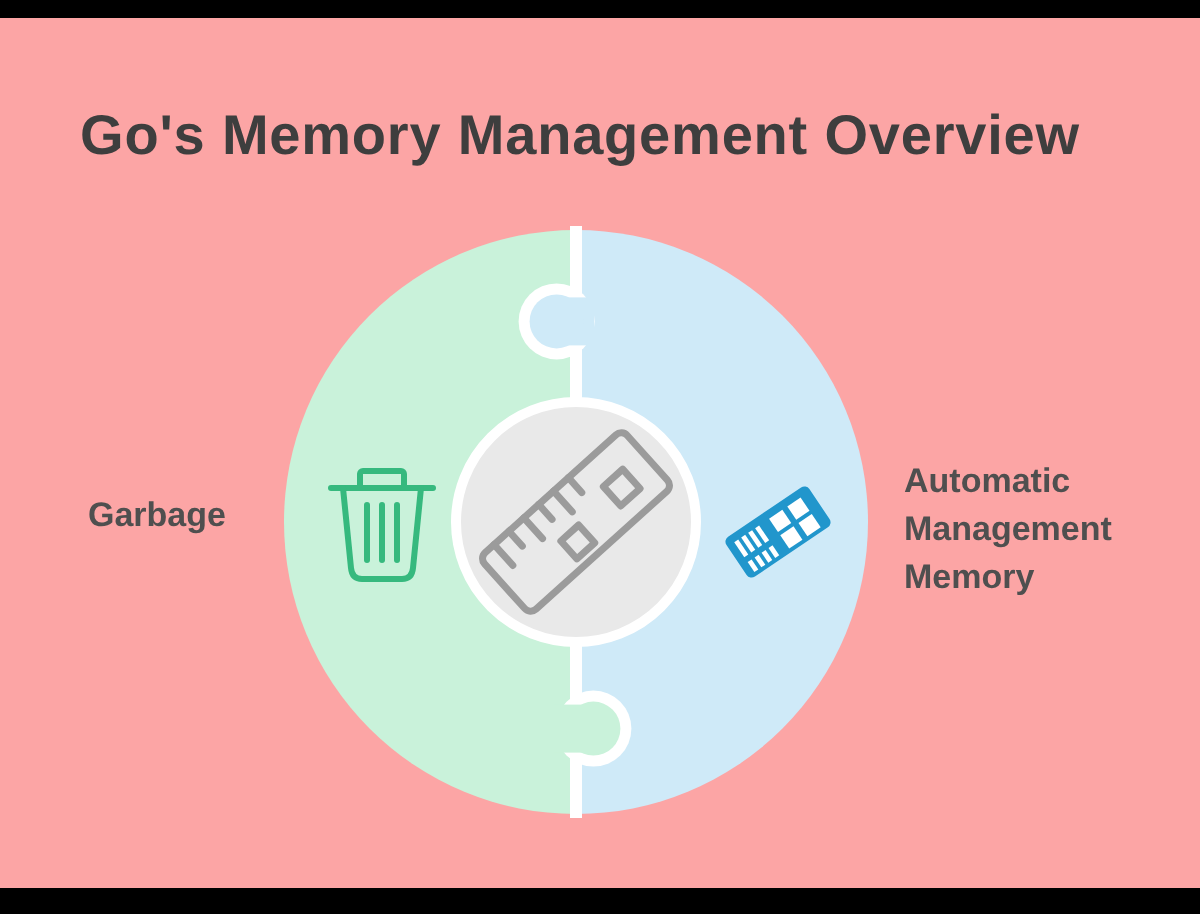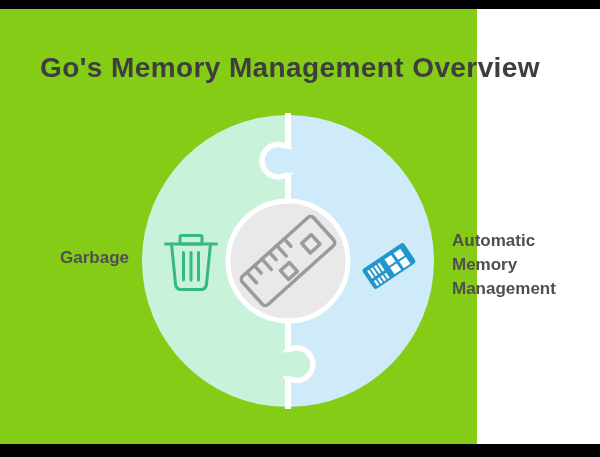--- a/index.html
+++ b/index.html
@@ -1,33 +1,33 @@
 <!DOCTYPE html>
 <html><head>
 <meta charset="utf-8">
 <style>
   html,body{margin:0;padding:0;}
   body{
     width:600px;height:457px;background:#ffffff;overflow:hidden;
     font-family:"Liberation Sans", sans-serif;position:relative;
   }
-  .stage{position:absolute;inset:0;width:477px;height:457px;background:#84cc16;}
+  .stage{position:absolute;inset:0;width:600px;height:457px;background:#fca5a5;}
   .letterbox{position:absolute;left:0;width:600px;background:#000000;}
   .letterbox.top{top:0;height:9px;}
   .letterbox.bottom{bottom:0;height:13px;}
   .title{
     position:absolute;top:52px;left:0;width:580px;text-align:center;
     font-size:28px;font-weight:700;letter-spacing:.4px;color:#3e3e3e;
   }
   .diagram-svg{position:absolute;top:0;left:0;}
   .side-label{
     position:absolute;color:#4f4f4f;font-weight:700;font-size:17px;
   }
   .side-label span{display:block;}
-  .label-left{left:32px;top:247px;width:125px;text-align:center;line-height:21px;}
+  .label-left{left:16px;top:247px;width:125px;text-align:center;line-height:21px;}
   .label-right{left:452px;top:229px;width:145px;text-align:left;line-height:24px;}
 </style>
 </head>
 <body>
 
 <div class="stage">
 
   <div class="letterbox top"></div>
 
   <div class="title">Go's Memory Management Overview</div>
@@ -91,18 +91,18 @@
       <rect x="-8.4" y="4" width="2.4" height="6" fill="#ffffff"></rect>
     </g>
   </svg>
 
   <div class="side-label label-left">
     <span>Garbage</span>
   </div>
 
   <div class="side-label label-right">
     <span>Automatic</span>
+    <span>Management</span>
     <span>Memory</span>
-    <span>Management</span>
   </div>
 
   <div class="letterbox bottom"></div>
 </div>
 
 </body></html>

